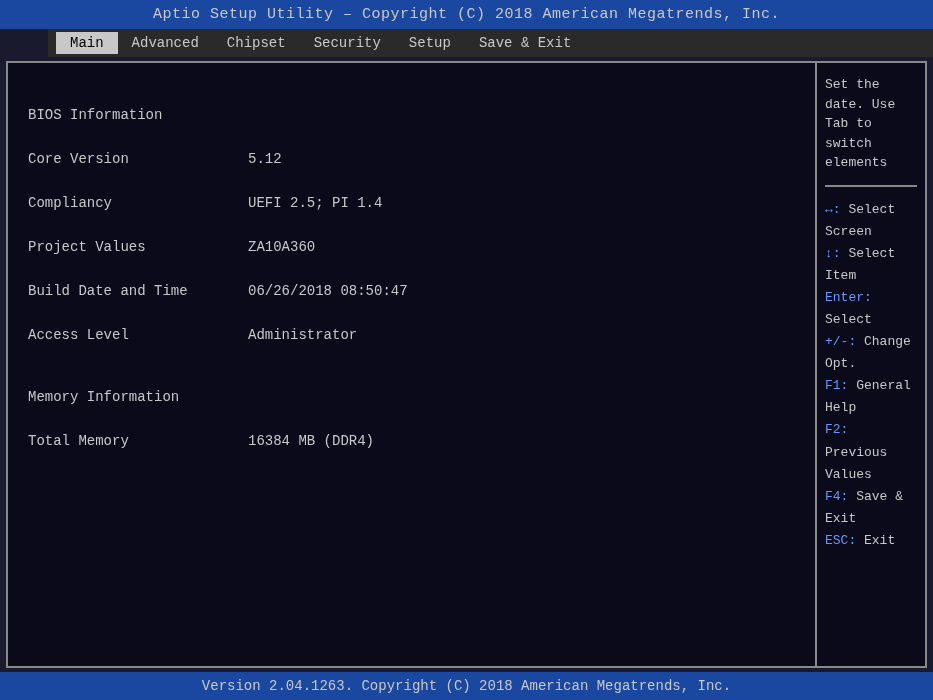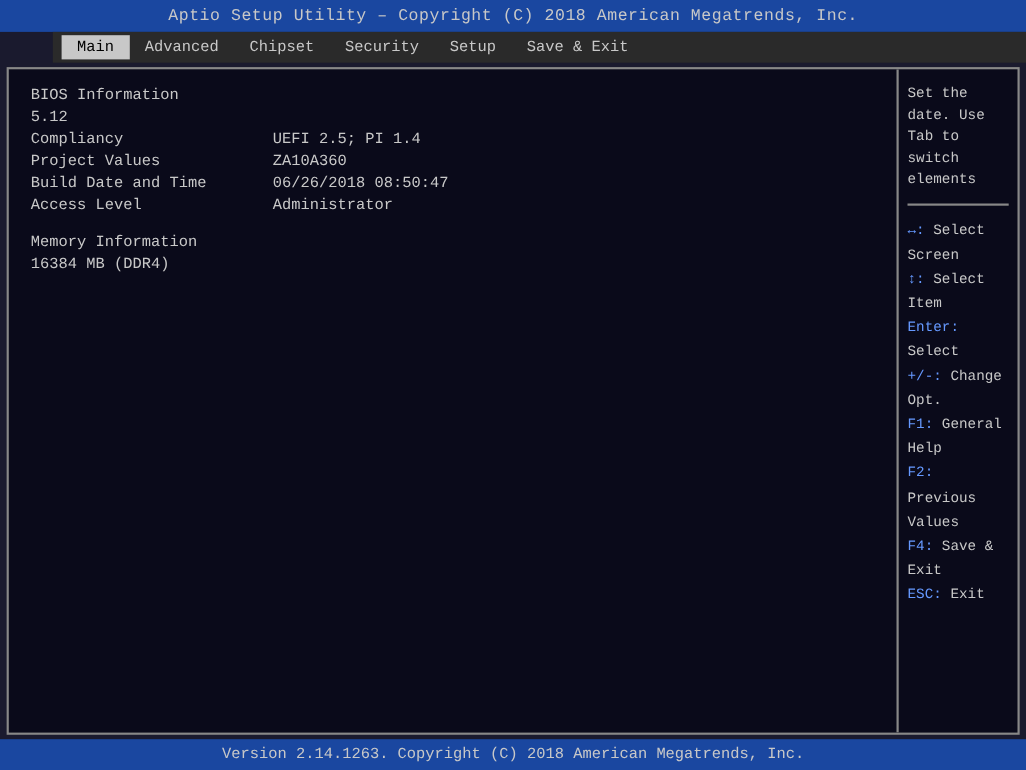--- a/index.html
+++ b/index.html
@@ -65,20 +65,21 @@
       color: #c8c8c8;
       font-size: 14px;
       border-right: 2px solid #888;
       overflow: hidden;
     }
 
     .info-row {
       display: flex;
       flex-direction: row;
       margin-bottom: 4px;
+      margin-top: 28px;
     }
 
     .info-label {
       width: 220px;
       color: #c8c8c8;
       flex-shrink: 0;
     }
 
     .info-value {
       color: #c8c8c8;
@@ -156,20 +157,21 @@
 <div id="content-area">
 
   <div id="left-panel">
 
     <div class="info-row">
       <span class="info-label">BIOS Information</span>
     </div>
 
     <div id="bios-fields">
         <div class="info-row">
+          <span class="info-label">Core Version</span>
           <span class="info-value">5.12</span>
         </div>
         <div class="info-row">
           <span class="info-label">Compliancy</span>
           <span class="info-value">UEFI 2.5; PI 1.4</span>
         </div>
         <div class="info-row">
           <span class="info-label">Project Values</span>
           <span class="info-value">ZA10A360</span>
         </div>
@@ -184,20 +186,21 @@
       </div>
 
     <div class="section-gap"></div>
 
     <div class="info-row">
       <span class="info-label">Memory Information</span>
     </div>
 
     <div id="memory-fields">
         <div class="info-row">
+          <span class="info-label">Total Memory</span>
           <span class="info-value">16384 MB (DDR4)</span>
         </div>
       </div>
 
     <div class="section-gap"></div>
 
 
   </div>
 
   <div id="right-panel">
@@ -210,13 +213,13 @@
         <div class="key-help"><span class="key-accent">+/-:</span> Change Opt.</div>
         <div class="key-help"><span class="key-accent">F1:</span> General Help</div>
         <div class="key-help"><span class="key-accent">F2:</span> Previous Values</div>
         <div class="key-help"><span class="key-accent">F4:</span> Save &amp; Exit</div>
         <div class="key-help"><span class="key-accent">ESC:</span> Exit</div>
       </div>
   </div>
 
 </div>
 
-<div id="footer">Version 2.14.1263. Copyright (C) 2018 American Megatrends, Inc.</div>
+<div id="footer">Version 2.04.1263. Copyright (C) 2018 American Megatrends, Inc.</div>
 
 </body></html>

